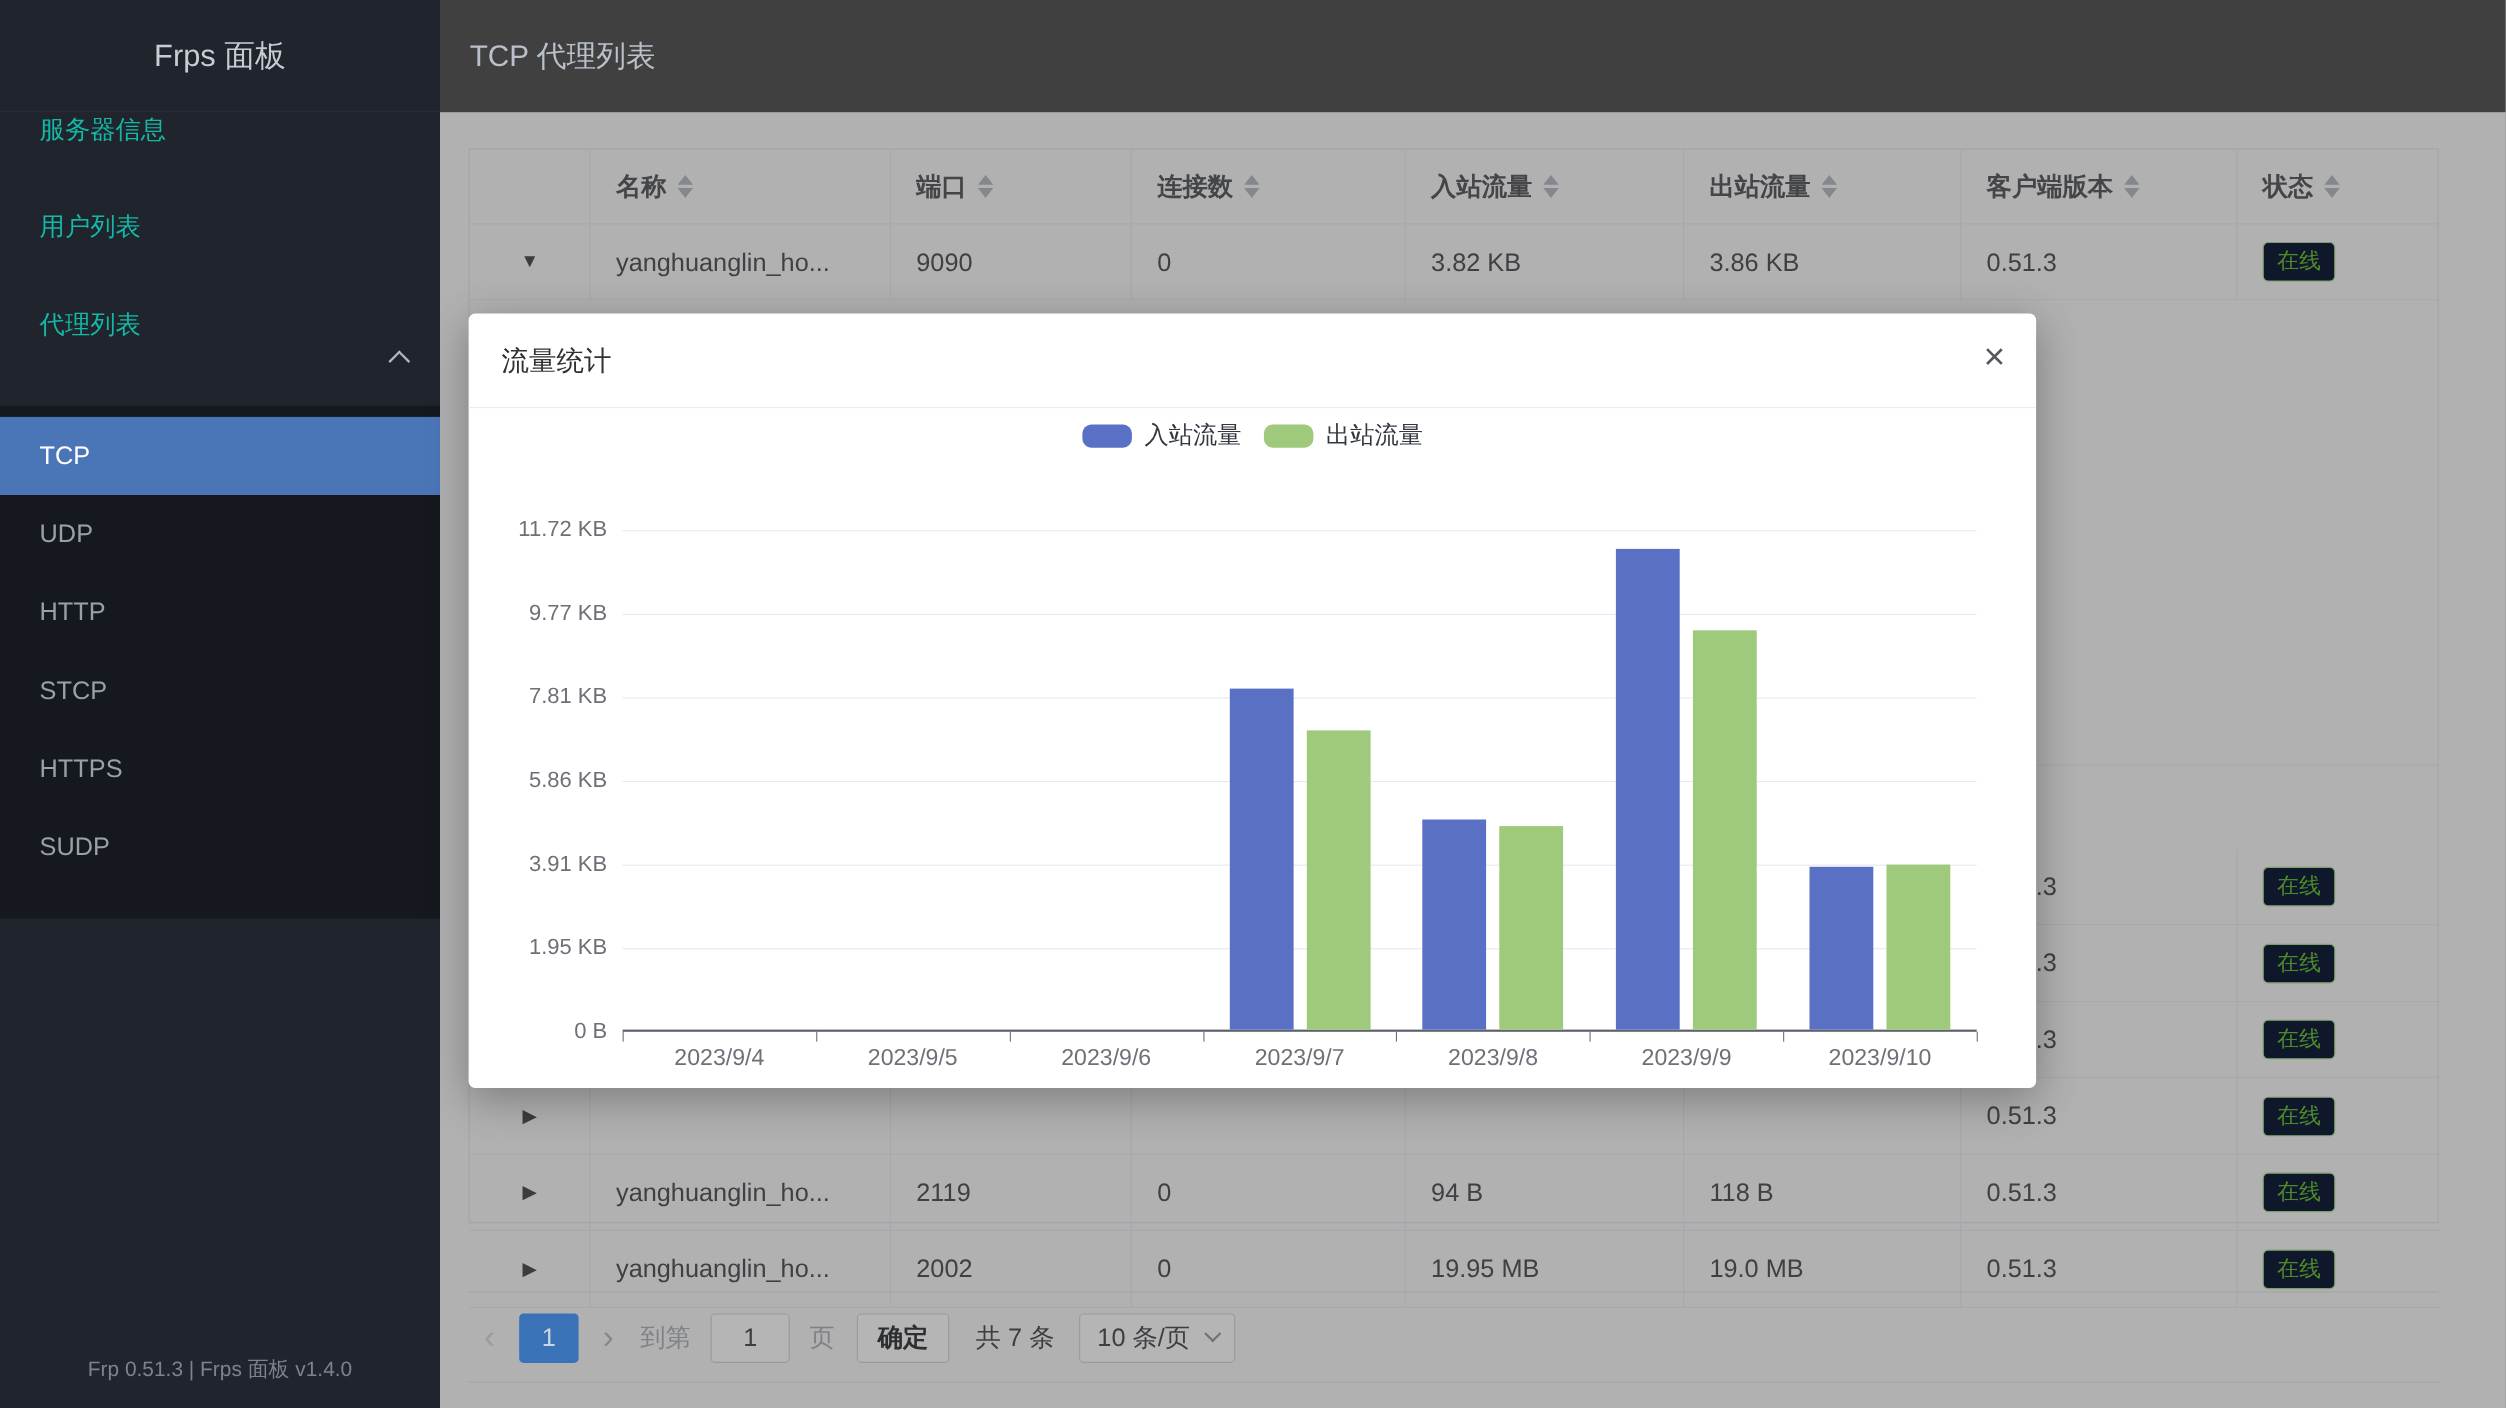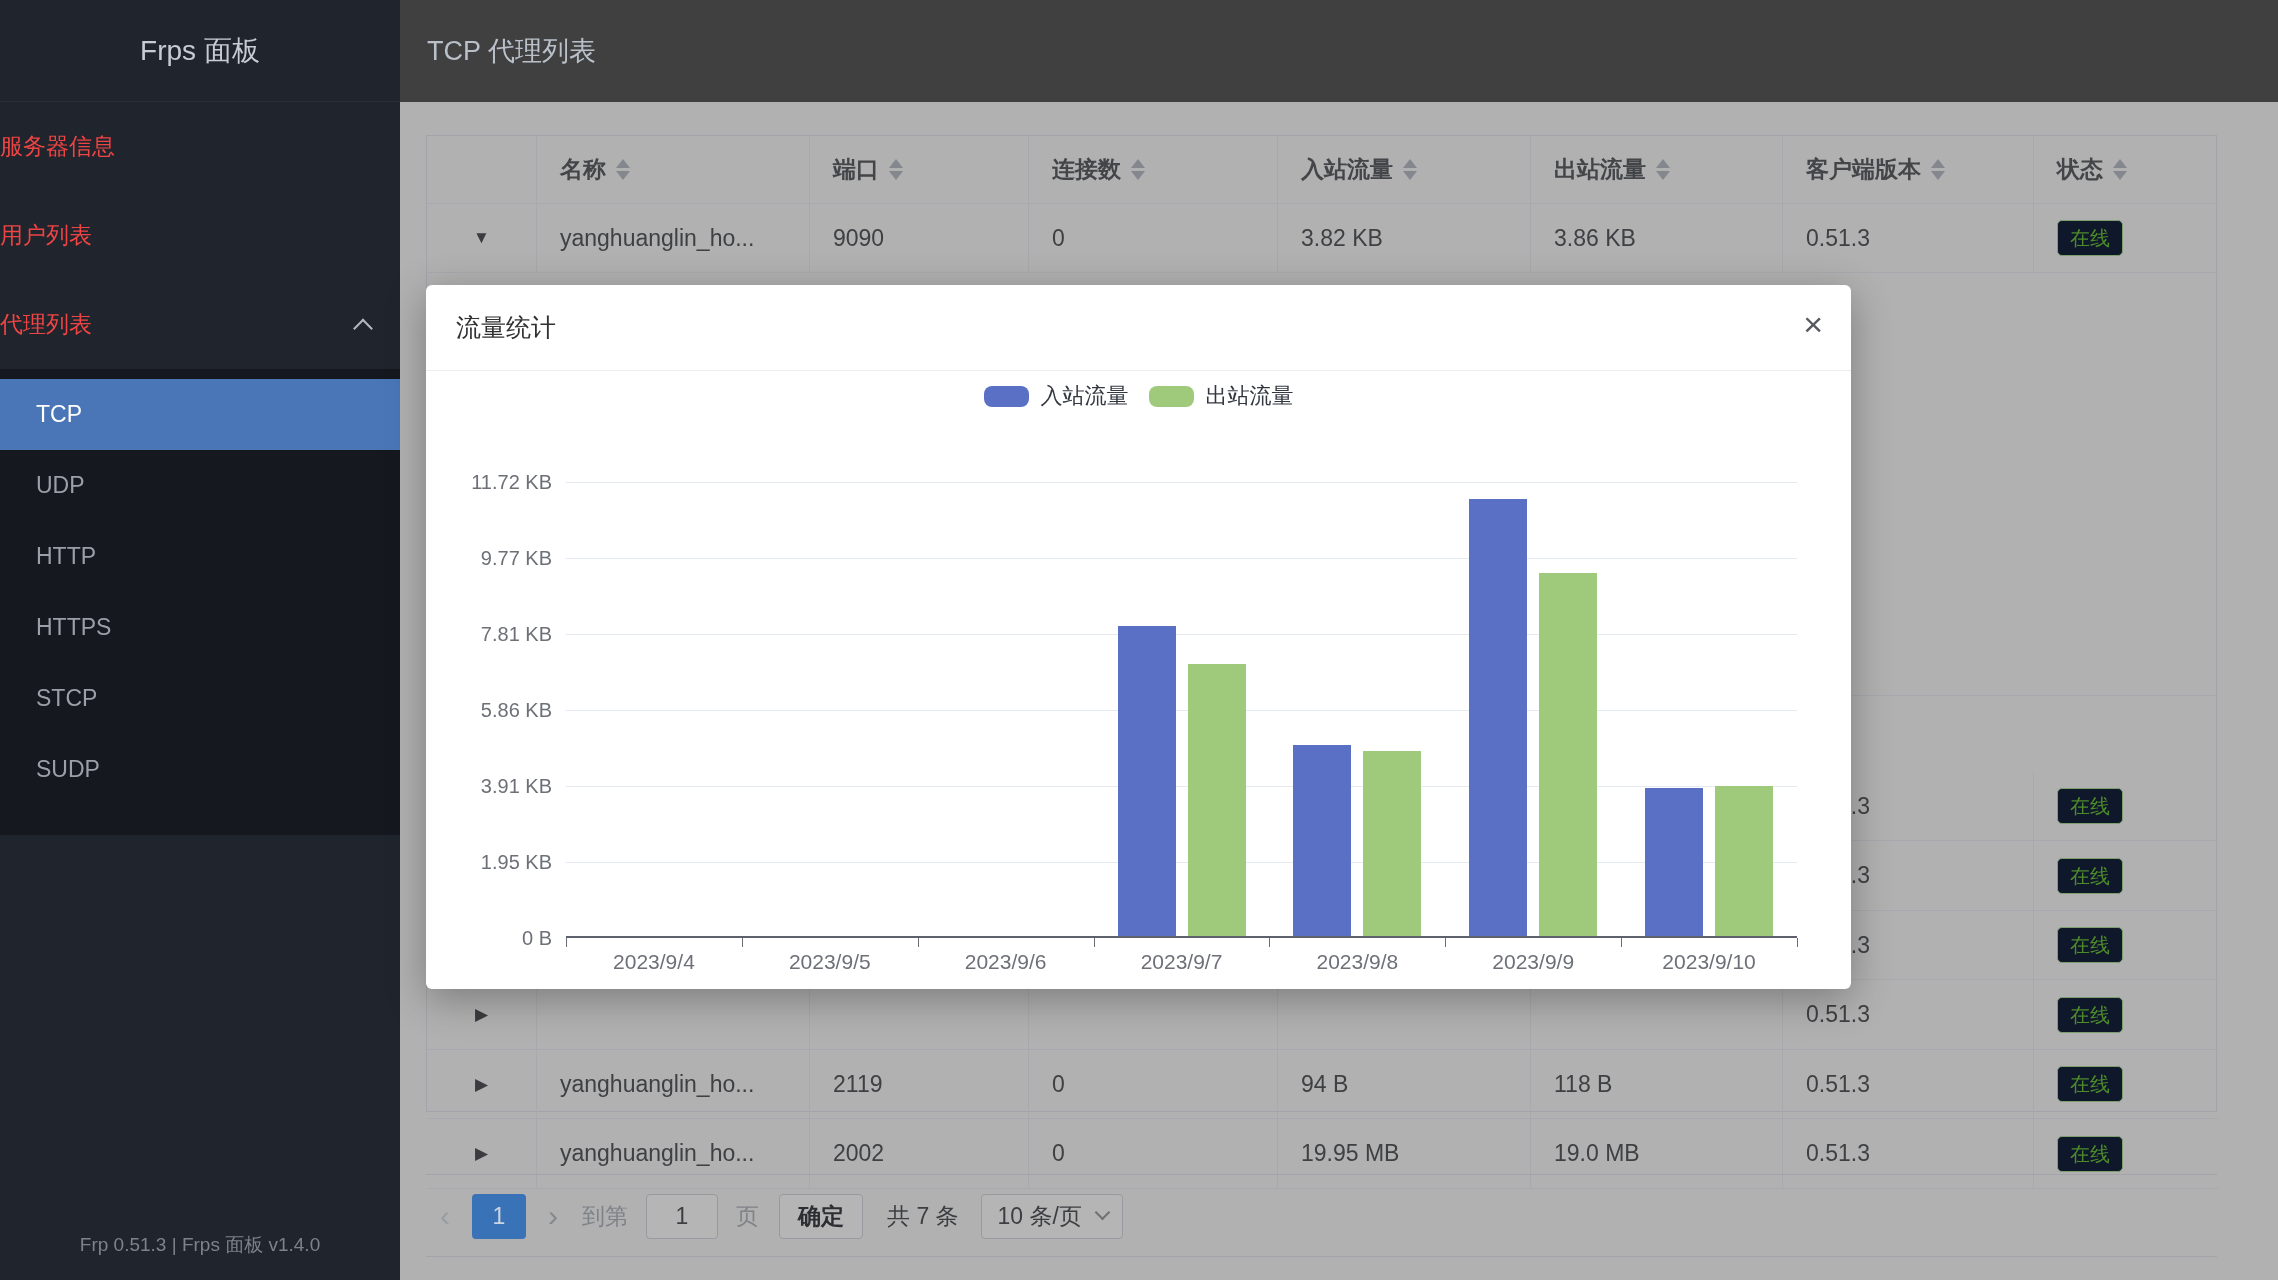--- a/index.html
+++ b/index.html
@@ -6,22 +6,22 @@
   html,body { background:#888; }
   .screen {
     position:relative; width:2278px; height:1280px; overflow:hidden;
     font-family:"Liberation Sans","DejaVu Sans",sans-serif;
     background:#b1b1b1;
   }
   
   .sidebar { position:absolute; left:0; top:0; width:400px; height:1280px; background:#20242c; z-index:5; }
   .side-title { height:102px; display:flex; align-items:center; justify-content:center;
     color:#c8ccd2; font-size:28px; border-bottom:1px solid #2b3038; }
-  .side-item { position:relative; height:89px; display:flex; align-items:center;
-    color:#ef4444; font-size:23px; cursor:pointer; }
+  .side-item { position:relative; height:89px; display:flex; 
+    padding-left:36px; color:#14b8a6; font-size:23px; cursor:pointer; }
   .side-item .chev-up { position:absolute; right:30px; top:50%; width:14px; height:14px;
     border-left:2px solid #b4b8bf; border-top:2px solid #b4b8bf;
     transform:translateY(-25%) rotate(45deg); }
   .submenu { background:#15181e; padding:10px 0 30px 0; }
   .sub-item { height:71px; display:flex; align-items:center; padding-left:36px;
     color:#9ba0a8; font-size:23px; cursor:pointer; }
   .sub-item.active { background:#4a76b8; color:#ffffff; }
   .side-footer { position:absolute; bottom:0; left:0; width:100%; height:48px;
     display:flex; align-items:flex-start; justify-content:center;
     color:#7e838b; font-size:19px; }
@@ -113,24 +113,24 @@
         <div class="sub-item active">
           <span>TCP</span>
         </div>
         <div class="sub-item">
           <span>UDP</span>
         </div>
         <div class="sub-item">
           <span>HTTP</span>
         </div>
         <div class="sub-item">
+          <span>STCP</span>
+        </div>
+        <div class="sub-item">
           <span>HTTPS</span>
-        </div>
-        <div class="sub-item">
-          <span>STCP</span>
         </div>
         <div class="sub-item">
           <span>SUDP</span>
         </div>
       </div>
     <div class="side-footer">Frp 0.51.3 | Frps 面板 v1.4.0</div>
   </div>
 
   <div class="topbar">
     <div class="topbar-title">TCP 代理列表</div>

